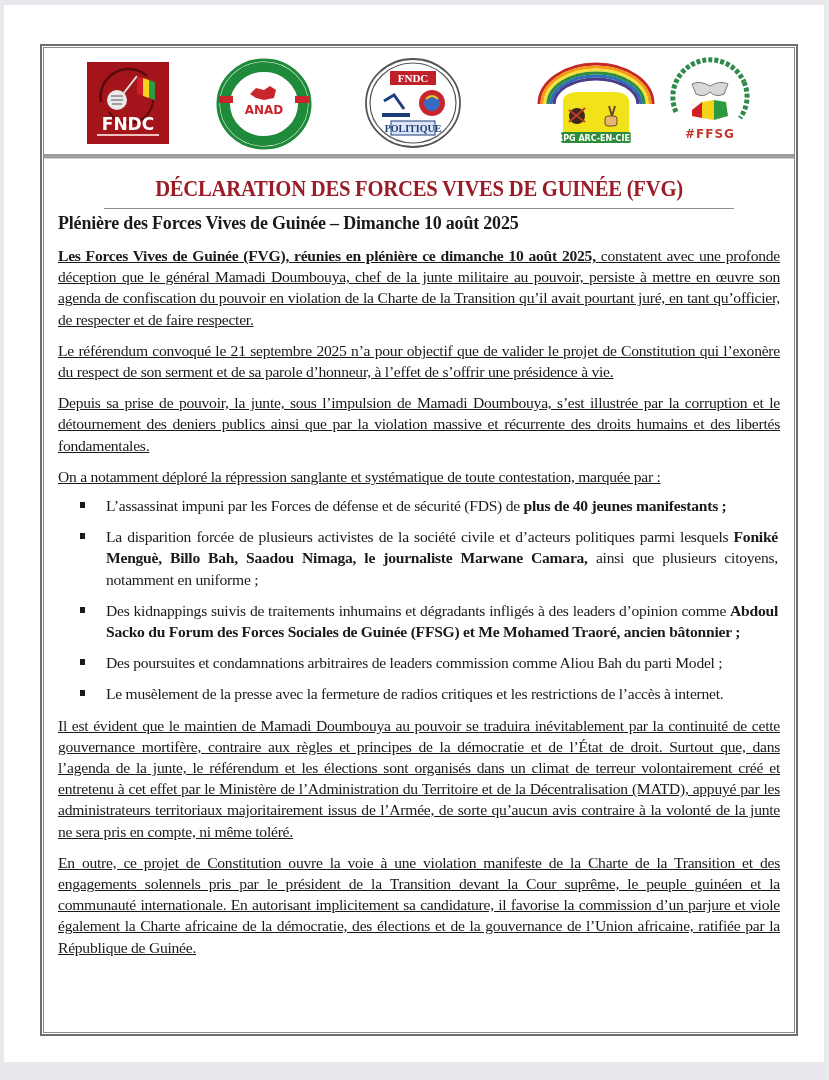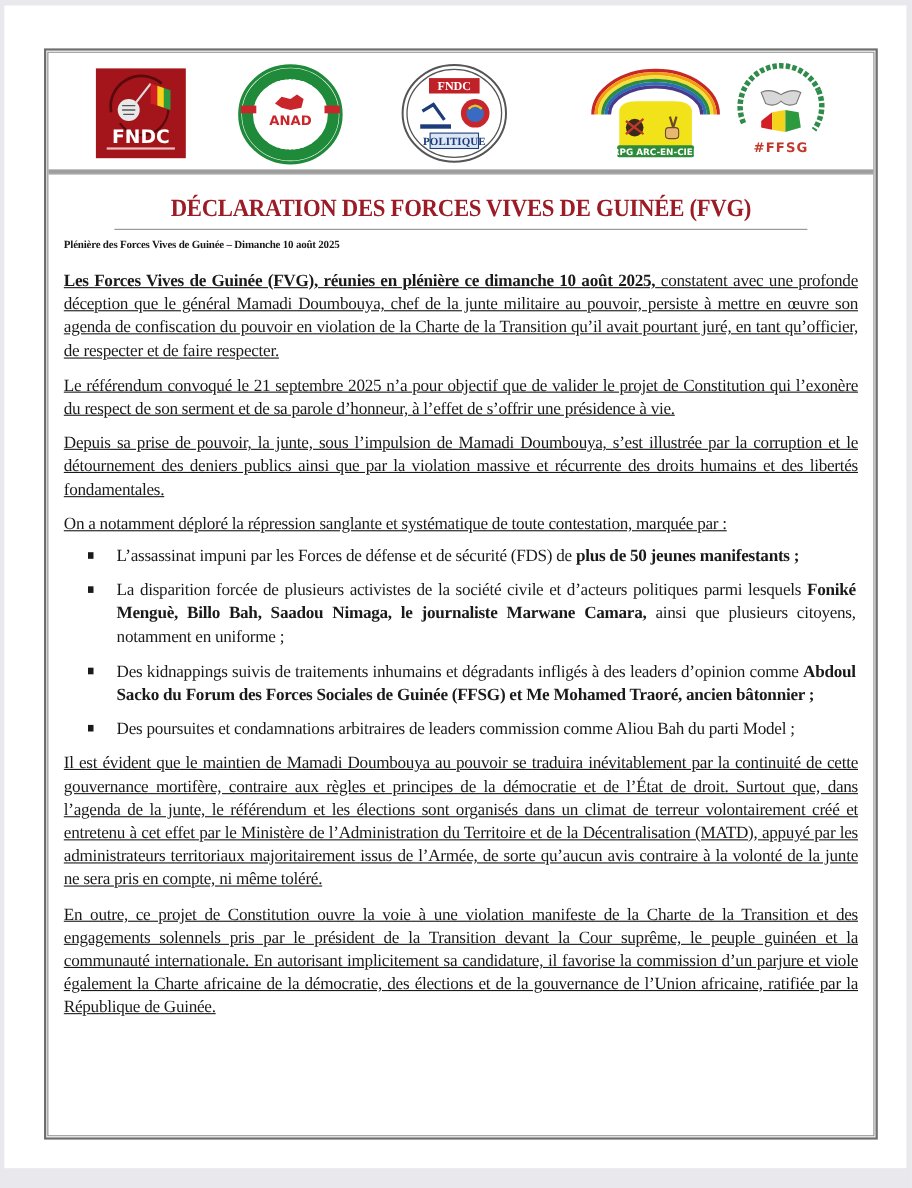--- a/index.html
+++ b/index.html
@@ -36,21 +36,21 @@
   .title {
     text-align: center; color: #9b1c26;
     font-size: 22.5px; letter-spacing: -0.3px;
     margin: 17px 0 0 0; line-height: 26px;
     transform: scaleX(0.92); transform-origin: center;
   }
   .title-rule {
     height: 1px; background: #8f8f8f; margin: 6px 46px 0 46px;
   }
   .subtitle {
-    font-weight: bold; font-size: 10px; margin: 4px 0 0 0;
+    font-weight: bold; font-size: 18px; margin: 4px 0 0 0;
     line-height: 20px; letter-spacing: -0.2px;
   }
   p.body, li.item {
     font-size: 15.6px; line-height: 21.2px; text-align: justify;
     letter-spacing: -0.25px; margin: 0;
   }
   p.body { margin-top: 10px; text-decoration: underline; }
   p.body.first { margin-top: 12px; }
   ul.list { list-style: none; padding: 0; margin: 8px 0 0 0; }
   li.item { position: relative; padding-left: 48px; padding-right: 2px; margin-bottom: 10px; }
@@ -150,23 +150,24 @@
       <h1 class="title">DÉCLARATION DES FORCES VIVES DE GUINÉE (FVG)</h1>
       <div class="title-rule"></div>
       <div class="subtitle">Plénière des Forces Vives de Guinée – Dimanche 10 août 2025</div>
 
       <p class="body first"><b>Les Forces Vives de Guinée (FVG), réunies en plénière ce dimanche 10 août 2025,</b><span> constatent avec une profonde déception que le général Mamadi Doumbouya, chef de la junte militaire au pouvoir, persiste à mettre en œuvre son agenda de confiscation du pouvoir en violation de la Charte de la Transition qu’il avait pourtant juré, en tant qu’officier, de respecter et de faire respecter.</span></p>
       <p class="body">Le référendum convoqué le 21 septembre 2025 n’a pour objectif que de valider le projet de Constitution qui l’exonère du respect de son serment et de sa parole d’honneur, à l’effet de s’offrir une présidence à vie.</p>
       <p class="body">Depuis sa prise de pouvoir, la junte, sous l’impulsion de Mamadi Doumbouya, s’est illustrée par la corruption et le détournement des deniers publics ainsi que par la violation massive et récurrente des droits humains et des libertés fondamentales.</p>
       <p class="body">On a notamment déploré la répression sanglante et systématique de toute contestation, marquée par :</p>
 
       <ul class="list">
-        <li class="item"><span class="bullet"></span><span>L’assassinat impuni par les Forces de défense et de sécurité (FDS) de </span><b>plus de 50 jeunes manifestants ;</b><span></span></li>
+        <li class="item"><span class="bullet"></span><span>L’assassinat impuni par les Forces de défense et de sécurité (FDS) de </span><b>plus de 40 jeunes manifestants ;</b><span></span></li>
         <li class="item"><span class="bullet"></span><span>La disparition forcée de plusieurs activistes de la société civile et d’acteurs politiques parmi lesquels </span><b>Foniké Menguè, Billo Bah, Saadou Nimaga, le journaliste Marwane Camara,</b><span> ainsi que plusieurs citoyens, notamment en uniforme ;</span></li>
         <li class="item"><span class="bullet"></span><span>Des kidnappings suivis de traitements inhumains et dégradants infligés à des leaders d’opinion comme </span><b>Abdoul Sacko du Forum des Forces Sociales de Guinée (FFSG) et Me Mohamed Traoré, ancien bâtonnier ;</b><span></span></li>
         <li class="item"><span class="bullet"></span><span>Des poursuites et condamnations arbitraires de leaders commission comme Aliou Bah du parti Model ;</span><b></b><span></span></li>
+        <li class="item"><span class="bullet"></span><span>Le musèlement de la presse avec la fermeture de radios critiques et les restrictions de l’accès à internet.</span><b></b><span></span></li>
       </ul>
 
       <p class="body" style="margin-top:0;">Il est évident que le maintien de Mamadi Doumbouya au pouvoir se traduira inévitablement par la continuité de cette gouvernance mortifère, contraire aux règles et principes de la démocratie et de l’État de droit. Surtout que, dans l’agenda de la junte, le référendum et les élections sont organisés dans un climat de terreur volontairement créé et entretenu à cet effet par le Ministère de l’Administration du Territoire et de la Décentralisation (MATD), appuyé par les administrateurs territoriaux majoritairement issus de l’Armée, de sorte qu’aucun avis contraire à la volonté de la junte ne sera pris en compte, ni même toléré.</p>
       <p class="body">En outre, ce projet de Constitution ouvre la voie à une violation manifeste de la Charte de la Transition et des engagements solennels pris par le président de la Transition devant la Cour suprême, le peuple guinéen et la communauté internationale. En autorisant implicitement sa candidature, il favorise la commission d’un parjure et viole également la Charte africaine de la démocratie, des élections et de la gouvernance de l’Union africaine, ratifiée par la République de Guinée.</p>
     </div>
   </div>
 </div>
 
 </body></html>

